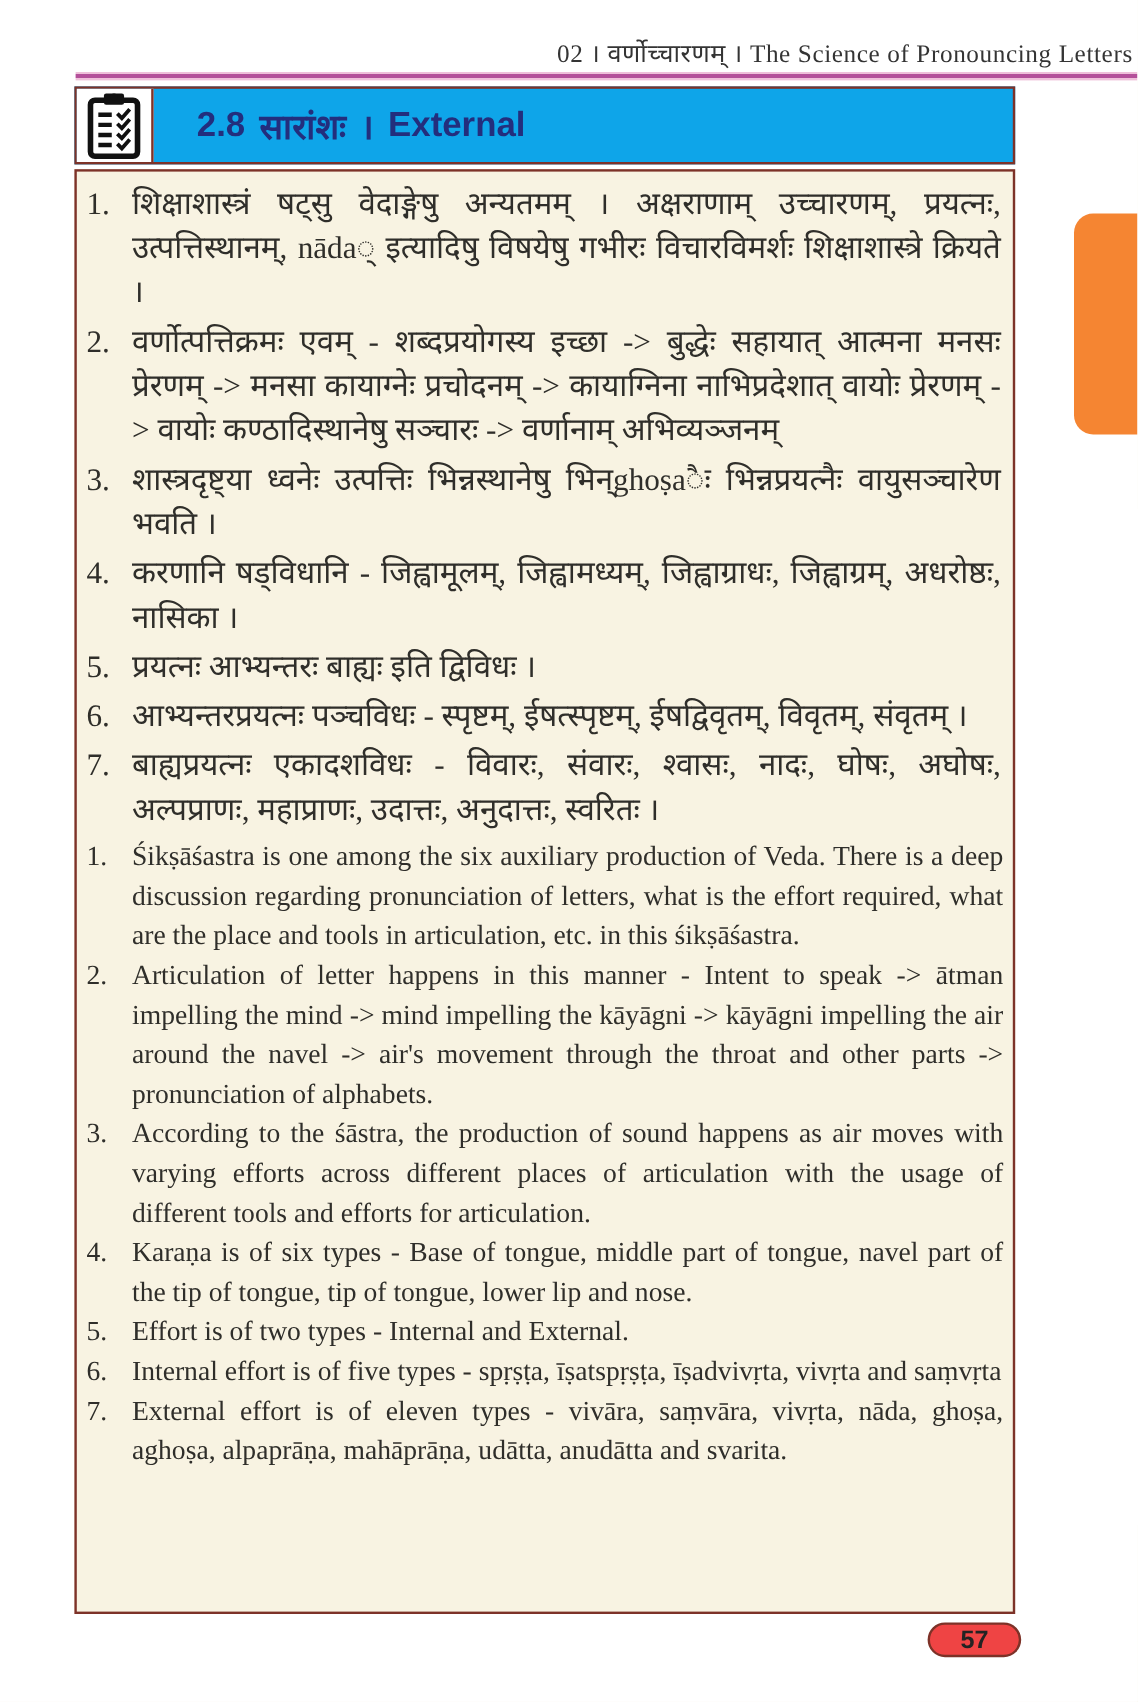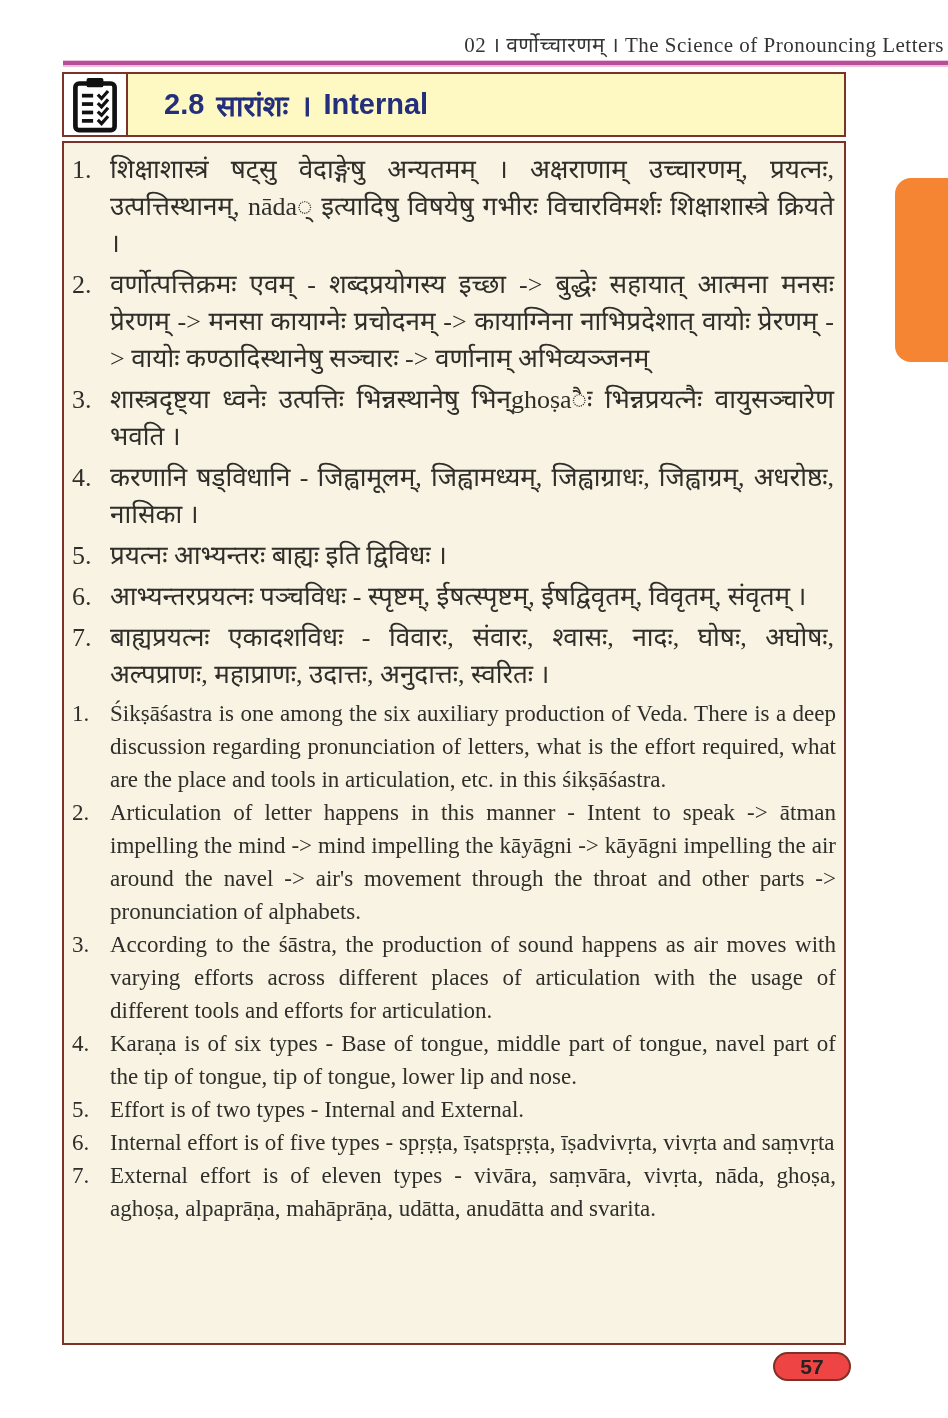--- a/index.html
+++ b/index.html
@@ -20,21 +20,21 @@
     letter-spacing:0.5px;
   }
   .pink-rule {
     position:absolute; top:60px; left:63px; right:0; height:7px;
     background:linear-gradient(to bottom,
       #efc0da 0 20%, #b4509a 20% 75%, #efc0da 75% 100%);
   }
   .title-box {
     position:absolute; top:72px; left:62px; width:784px; height:65px;
     border:2.5px solid #7d3228;
-    background:#fef9c3;
+    background:#0ea5e9;
     display:flex; align-items:stretch;
   }
   .icon-cell {
     width:64px; flex:none;
     border-right:2.5px solid #7d3228;
     display:flex; align-items:center; justify-content:center;
     background:#ffffff;
   }
   .title-text {
     display:flex; align-items:center;
@@ -109,21 +109,21 @@
           <path d="M27 28 l4 4 l7 -8" fill="none" stroke="#111111" stroke-width="3.4"></path>
           <path d="M27 37 l4 4 l7 -8" fill="none" stroke="#111111" stroke-width="3.4"></path>
           <path d="M27 46 l4 4 l7 -8" fill="none" stroke="#111111" stroke-width="3.4"></path>
         </svg>
       </span>
     </div>
     <div class="title-text">
       <span>2.8</span>
       <span>सारांशः</span>
       <span>।</span>
-      <span>Internal</span>
+      <span>External</span>
     </div>
   </div>
 
   <div class="content-box">
 
     <div class="list sa-list">
       <div class="li">
         <span class="num">1.</span>
         <span class="text">शिक्षाशास्त्रं षट्सु वेदाङ्गेषु अन्यतमम् । अक्षराणाम् उच्चारणम्, प्रयत्नः, उत्पत्तिस्थानम्, nāda् इत्यादिषु विषयेषु गभीरः विचारविमर्शः शिक्षाशास्त्रे क्रियते ।</span>
       </div>

